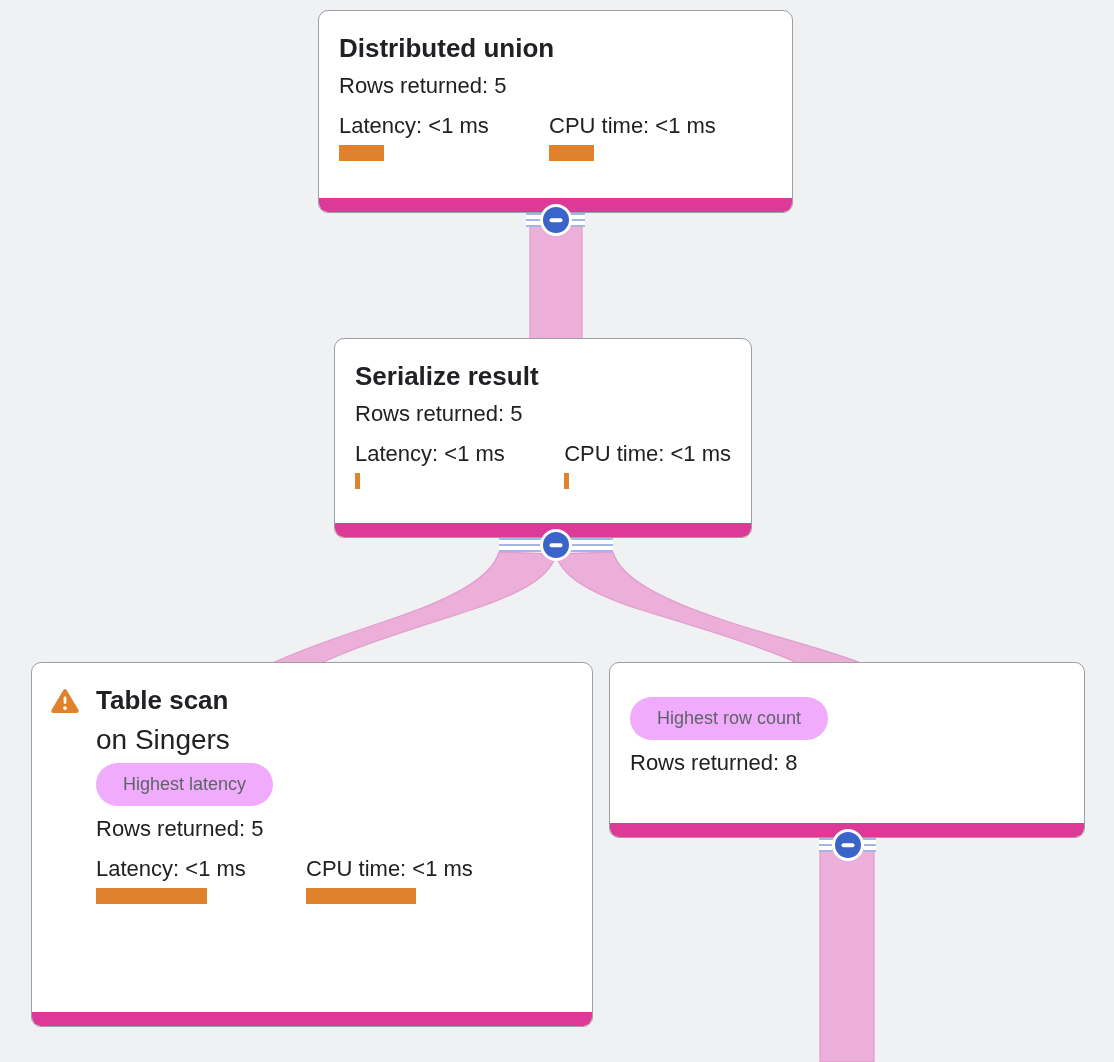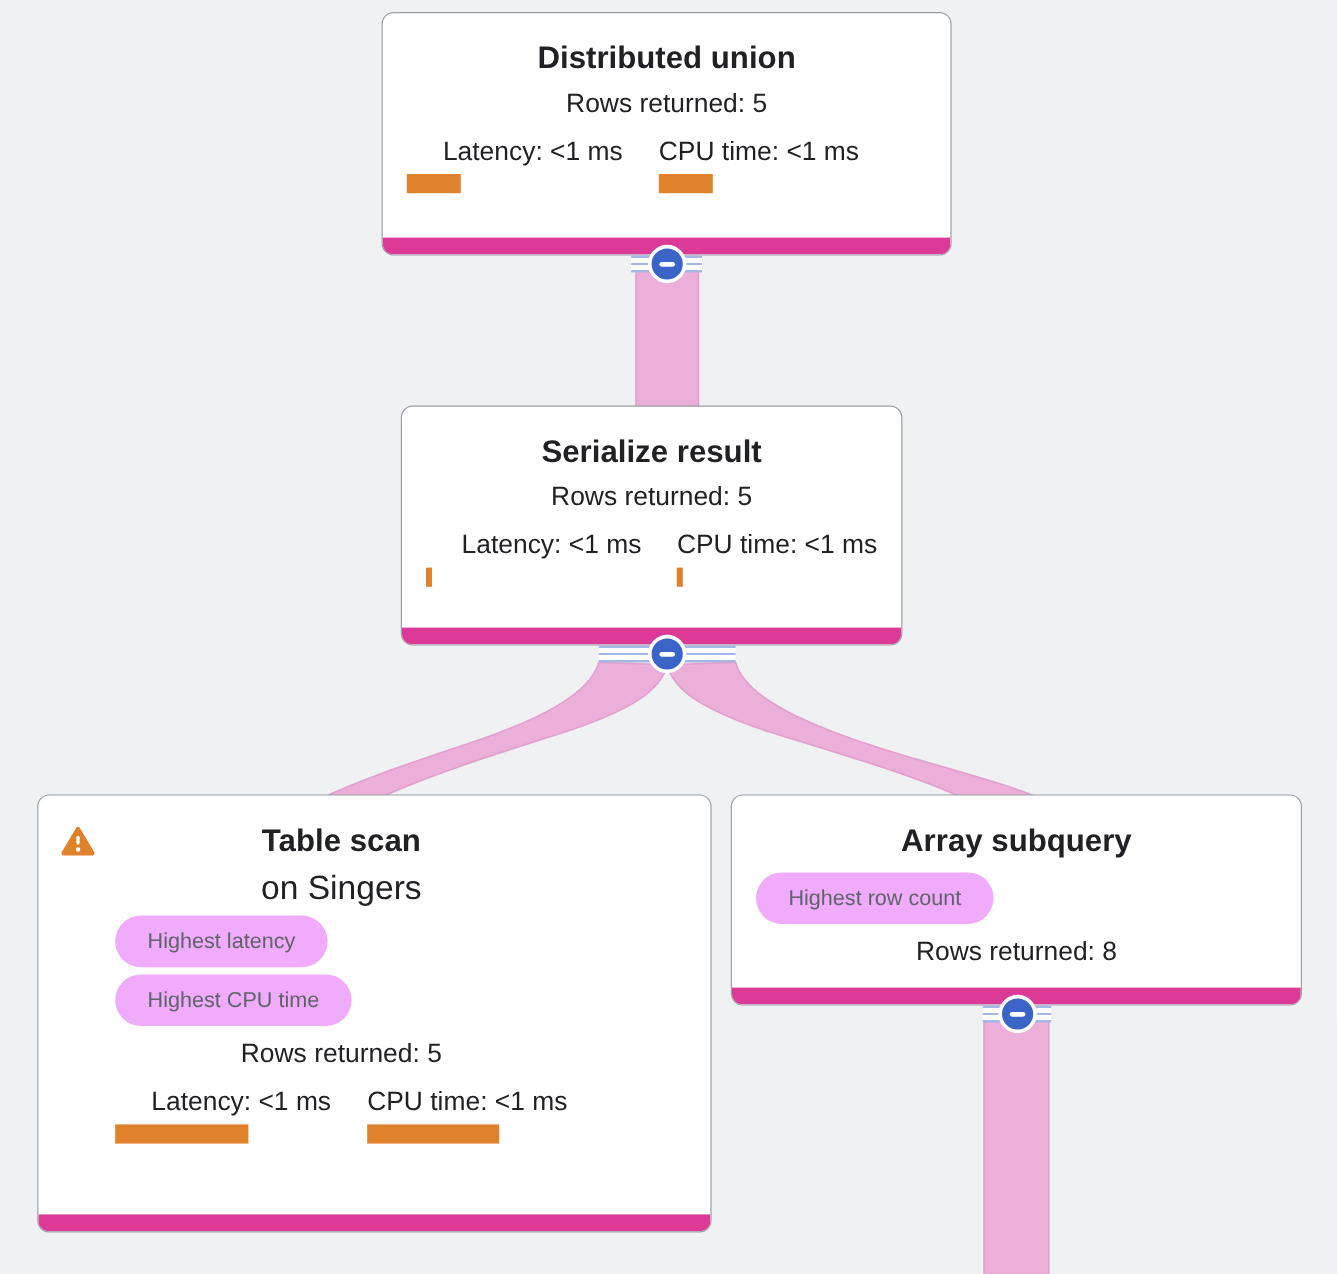--- a/index.html
+++ b/index.html
@@ -3,21 +3,20 @@
 <meta charset="utf-8">
 <style>
   html,body{margin:0;padding:0;}
   #canvas{
     position:relative;
     width:1114px;height:1062px;
     background:#f0f1f3;
     overflow:hidden;
     font-family:"Liberation Sans", sans-serif;
     color:#202124;
-    text-align:center;
   }
   #edges{position:absolute;left:0;top:0;z-index:1;}
   .edge{fill:#ecafd9;stroke:#e29fcd;stroke-width:1.3px;}
 
   .node{
     position:absolute;z-index:2;
     background:#ffffff;
     border:1.5px solid #9aa0a6;
     border-radius:10px;
     overflow:hidden;
@@ -127,40 +126,38 @@
         <svg width="30" height="28" viewBox="0 0 24 22">
           <path d="M12 3 L21.5 19 H2.5 Z" fill="#e0812c" stroke="#e0812c" stroke-width="3" stroke-linejoin="round"></path>
           <rect x="10.9" y="7.3" width="2.2" height="6" rx="1.1" fill="#ffffff"></rect>
           <circle cx="12" cy="16.6" r="1.5" fill="#ffffff"></circle>
         </svg>
       </span>
       <div class="warncontent">
         <div class="title">Table scan</div>
         <div class="sub">on Singers</div>
         <div class="badge b1">Highest latency</div>
-        <div class="badge b2">Highest CPU time</div>
         <div class="line">Rows returned: 5</div>
         <div class="metrics">
           <div class="metric">
             <div class="mlabel">Latency: &lt;1 ms</div>
             <div class="bar" style="width:111px"></div>
           </div>
           <div class="metric">
             <div class="mlabel">CPU time: &lt;1 ms</div>
             <div class="bar" style="width:110px"></div>
           </div>
         </div>
       </div>
     </div>
     <div class="footer"></div>
   </div>
 
   <div class="node" style="left:609px;top:662px;width:476px;height:176px">
     <div class="pad">
-      <div class="title">Array subquery</div>
       <div class="badge b1" style="margin-top:12px">Highest row count</div>
       <div class="line">Rows returned: 8</div>
     </div>
     <div class="footer"></div>
   </div>
 
   <div class="collapse" style="left:526px;top:204px;width:59px">
     <div class="stripes"></div>
     <div class="knob">
         <span class="minus"></span>

